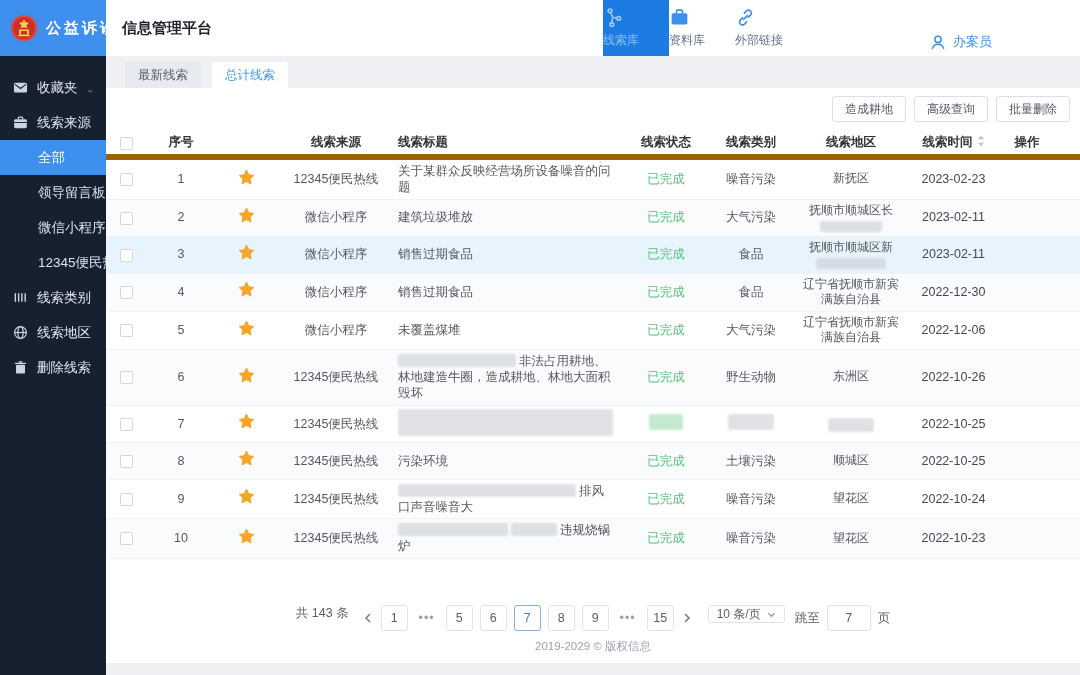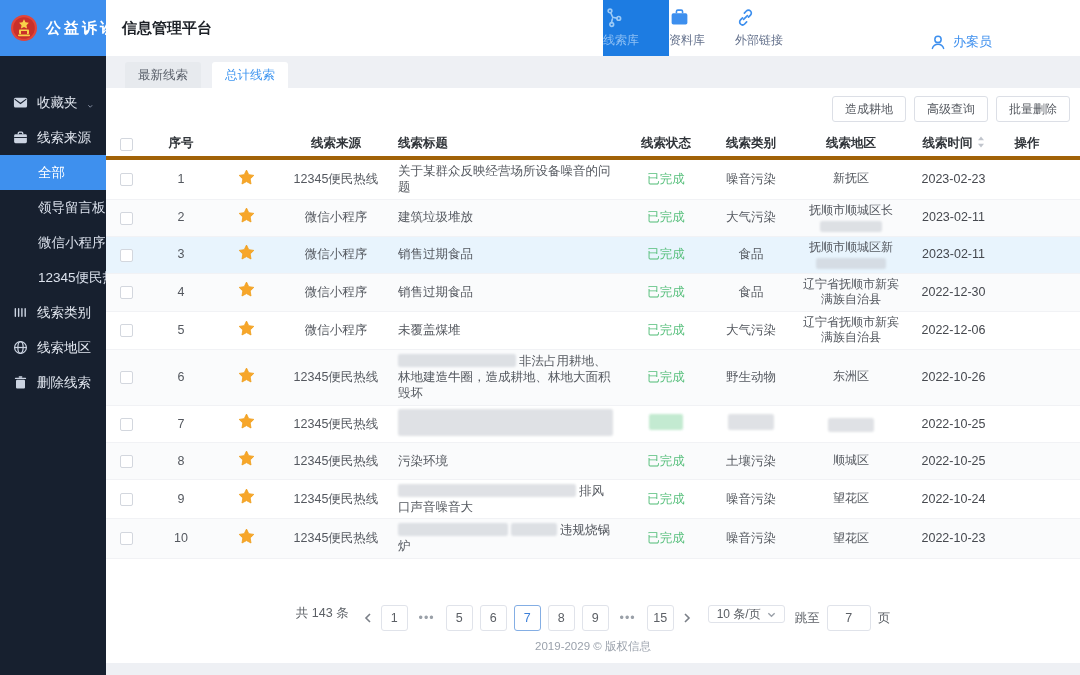--- a/index.html
+++ b/index.html
@@ -5,21 +5,21 @@
   * { margin:0; padding:0; box-sizing:border-box; }
   html,body { width:1080px; height:675px; overflow:hidden;
     font-family:"Liberation Sans","DejaVu Sans",sans-serif; }
   .app { display:flex; width:1080px; height:675px; background:#eef0f4; }
 
   
   .sidebar { width:106px; background:#17202f; display:flex; flex-direction:column; flex-shrink:0; }
   .logo { height:56px; background:#3e8fee; display:flex; align-items:center; gap:8px; padding:0 10px; flex-shrink:0; }
   .logo .emblem svg { width:28px; height:28px; display:block; }
   .logo-title { color:#fff; font-weight:bold; font-size:15px; letter-spacing:3px; white-space:nowrap; }
-  .side-nav { padding-top:29px; }
+  .side-nav { padding-top:14px; }
   .side-item { height:35px; display:flex; align-items:center; padding:0 13px; color:#e2e7f0; font-size:13.5px; gap:9px; cursor:pointer; }
   .side-item .icn { width:15px; height:15px; color:#ccd4e2; flex-shrink:0; }
   .side-item .icn svg { width:100%; height:100%; display:block; }
   .side-item .chev { margin-left:auto; width:11px; height:11px; color:#9fa9bd; }
   .side-label { white-space:nowrap; }
   .side-sub-item { height:35px; line-height:35px; padding-left:38px; color:#dbe1ec; font-size:13.5px; cursor:pointer; white-space:nowrap; }
   .side-sub-item.active { background:#3e90ee; color:#fff; }
 
   
   .main { flex:1; display:flex; flex-direction:column; min-width:0; }
@@ -42,21 +42,21 @@
   .tab.active { background:#fff; color:#4096f0; }
 
   
   .panel { flex:1; background:#fff; display:flex; flex-direction:column; min-height:0; }
   .toolbar { display:flex; justify-content:flex-end; gap:8px; padding:8px 10px 9px; }
   .tool-btn { height:26px; padding:0 12px; background:#fff; border:1px solid #dcdfe6; border-radius:3px; font-size:12px; color:#54585f; display:flex; align-items:center; cursor:pointer; }
 
   
   .trow { display:grid; grid-template-columns:40px 70px 60px 120px 230px 80px 90px 110px 95px 52px;
     align-items:center; min-height:37px; border-bottom:1px solid #f1f2f5; }
-  .trow.thead { min-height:29px; border-bottom:4px solid #a16207; }
+  .trow.thead { min-height:29px; border-bottom:6px solid #a16207; }
   .trow.stripe { background:#fafbfc; }
   .trow.sel { background:#e8f4fd; }
   .cell { font-size:12.5px; color:#54585f; text-align:center; padding:3px 2px; line-height:1.3; }
   .cell.th { font-weight:bold; color:#303439; font-size:12.5px; }
   .c-title { text-align:left; padding-right:10px; }
   .cbx { width:13px; height:13px; border:1px solid #d3d7de; border-radius:2px; background:#fff; display:inline-block; vertical-align:middle; cursor:pointer; }
   .star { width:19px; height:19px; display:inline-block; cursor:pointer; }
   .star svg { width:100%; height:100%; display:block; margin:0 auto; }
   .status-txt { color:#56bf7b; }
   .time-txt { color:#45484e; }

